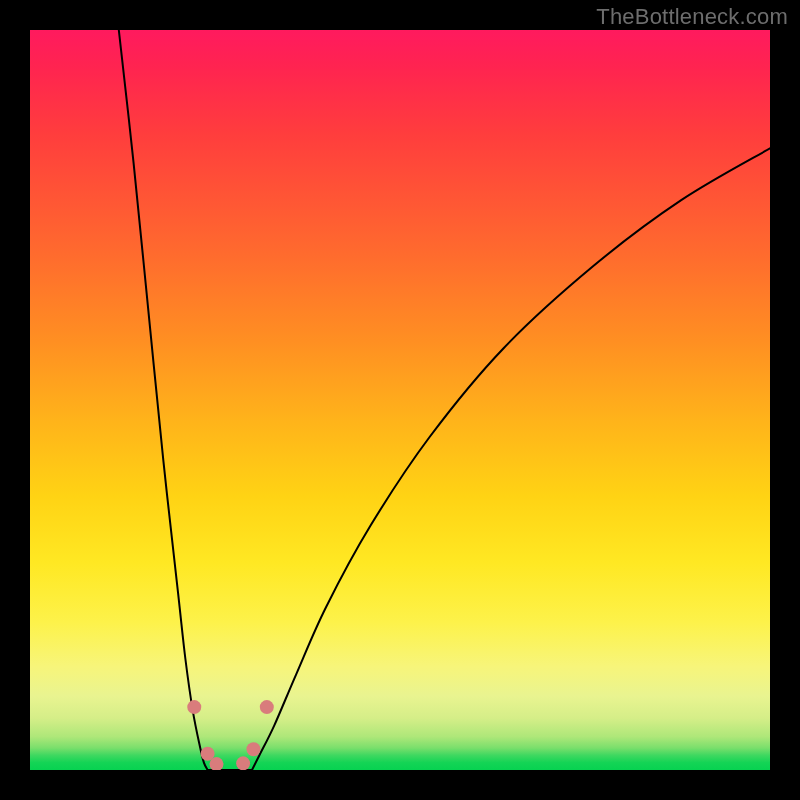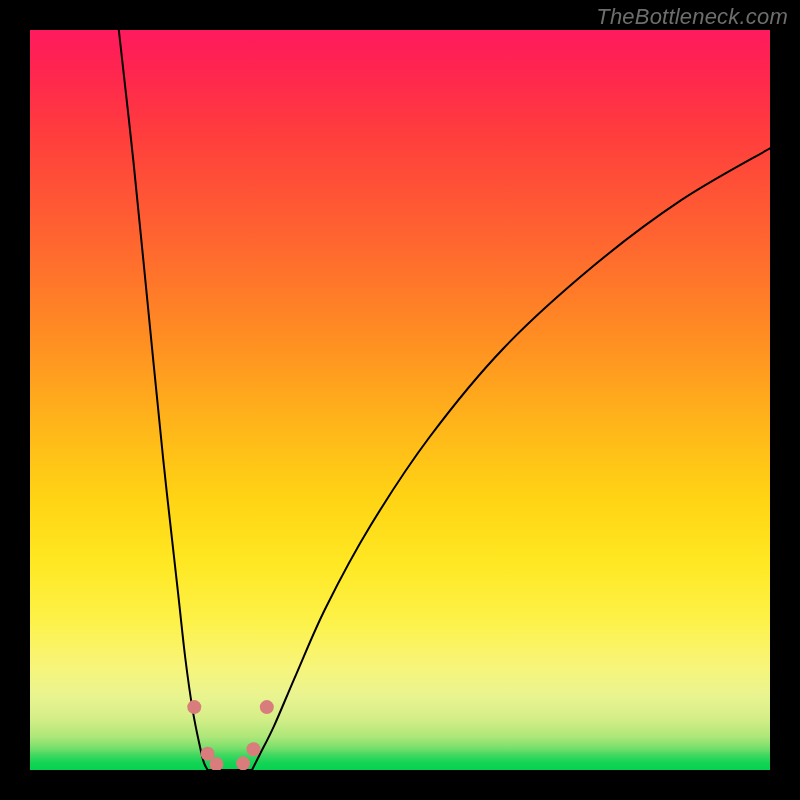--- a/index.html
+++ b/index.html
@@ -19,21 +19,20 @@
   }
   .attribution {
     position: absolute;
     top: 4px;
     right: 12px;
     color: #6d6d6d;
     font-size: 22px;
     font-weight: 500;
     letter-spacing: 0.2px;
     z-index: 5;
-    font-style: italic;
   }
   .plot-area {
     position: absolute;
     left: 30px;
     top: 30px;
     width: 740px;
     height: 740px;
     overflow: hidden;
   }
   

